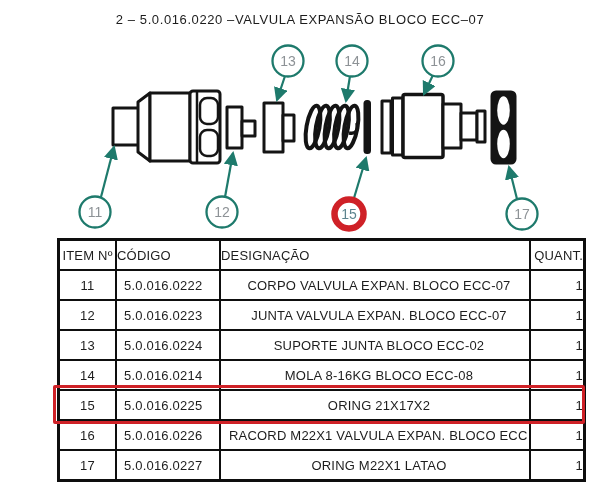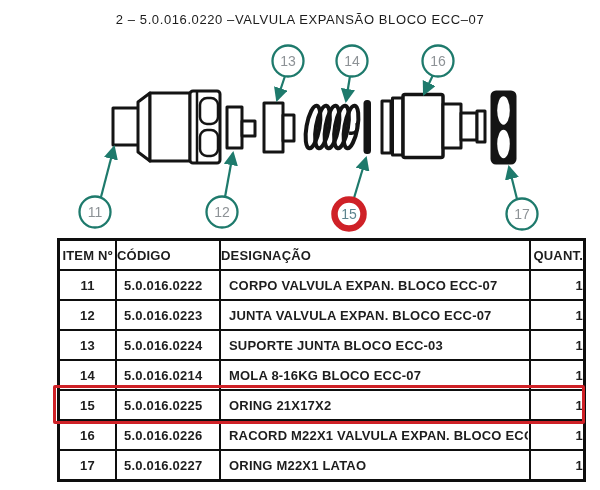--- a/index.html
+++ b/index.html
@@ -29,34 +29,34 @@
     position:absolute;left:57px;top:238px;
     border-collapse:collapse;
     table-layout:fixed;
     width:521px;
     font-size:13px;color:#1d1d1d;
   }
   .parts-table th,.parts-table td{
     border:2px solid #0e0e0e;
     height:28px;
     padding:0;
-    font-weight:700;
+    font-weight:400;
     letter-spacing:.2px;
     white-space:nowrap;
     overflow:hidden;
     margin-top:29px;
   }
   .parts-table{border:3px solid #0e0e0e;}
   .col-item{width:55px;text-align:center;}
   .col-codigo{width:102px;}
   .col-desig{width:308px;}
   .col-quant{width:52px;text-align:right;}
   th.col-codigo, th.col-desig{text-align:left;}
   td.col-codigo{text-align:left;padding-left:7px;}
-  td.col-desig{text-align:left;padding-left:8px;border-radius:13px;}
+  td.col-desig{text-align:center;padding-left:8px;border-radius:13px;}
 
   
   .row-highlight{
     position:absolute;left:53px;top:385px;
     width:526px;height:33px;
     border:3px solid #cf2127;
     border-radius:2px;
     z-index:5;
     pointer-events:none;
   }
@@ -186,27 +186,27 @@
       </tr>
       <tr>
         <td class="col-item">12</td>
         <td class="col-codigo">5.0.016.0223</td>
         <td class="col-desig">JUNTA VALVULA EXPAN. BLOCO ECC-07</td>
         <td class="col-quant">1</td>
       </tr>
       <tr>
         <td class="col-item">13</td>
         <td class="col-codigo">5.0.016.0224</td>
-        <td class="col-desig">SUPORTE JUNTA BLOCO ECC-03</td>
+        <td class="col-desig">SUPORTE JUNTA BLOCO ECC-02</td>
         <td class="col-quant">1</td>
       </tr>
       <tr>
         <td class="col-item">14</td>
         <td class="col-codigo">5.0.016.0214</td>
-        <td class="col-desig">MOLA 8-16KG BLOCO ECC-07</td>
+        <td class="col-desig">MOLA 8-16KG BLOCO ECC-08</td>
         <td class="col-quant">1</td>
       </tr>
       <tr>
         <td class="col-item">15</td>
         <td class="col-codigo">5.0.016.0225</td>
         <td class="col-desig">ORING 21X17X2</td>
         <td class="col-quant">1</td>
       </tr>
       <tr>
         <td class="col-item">16</td>

